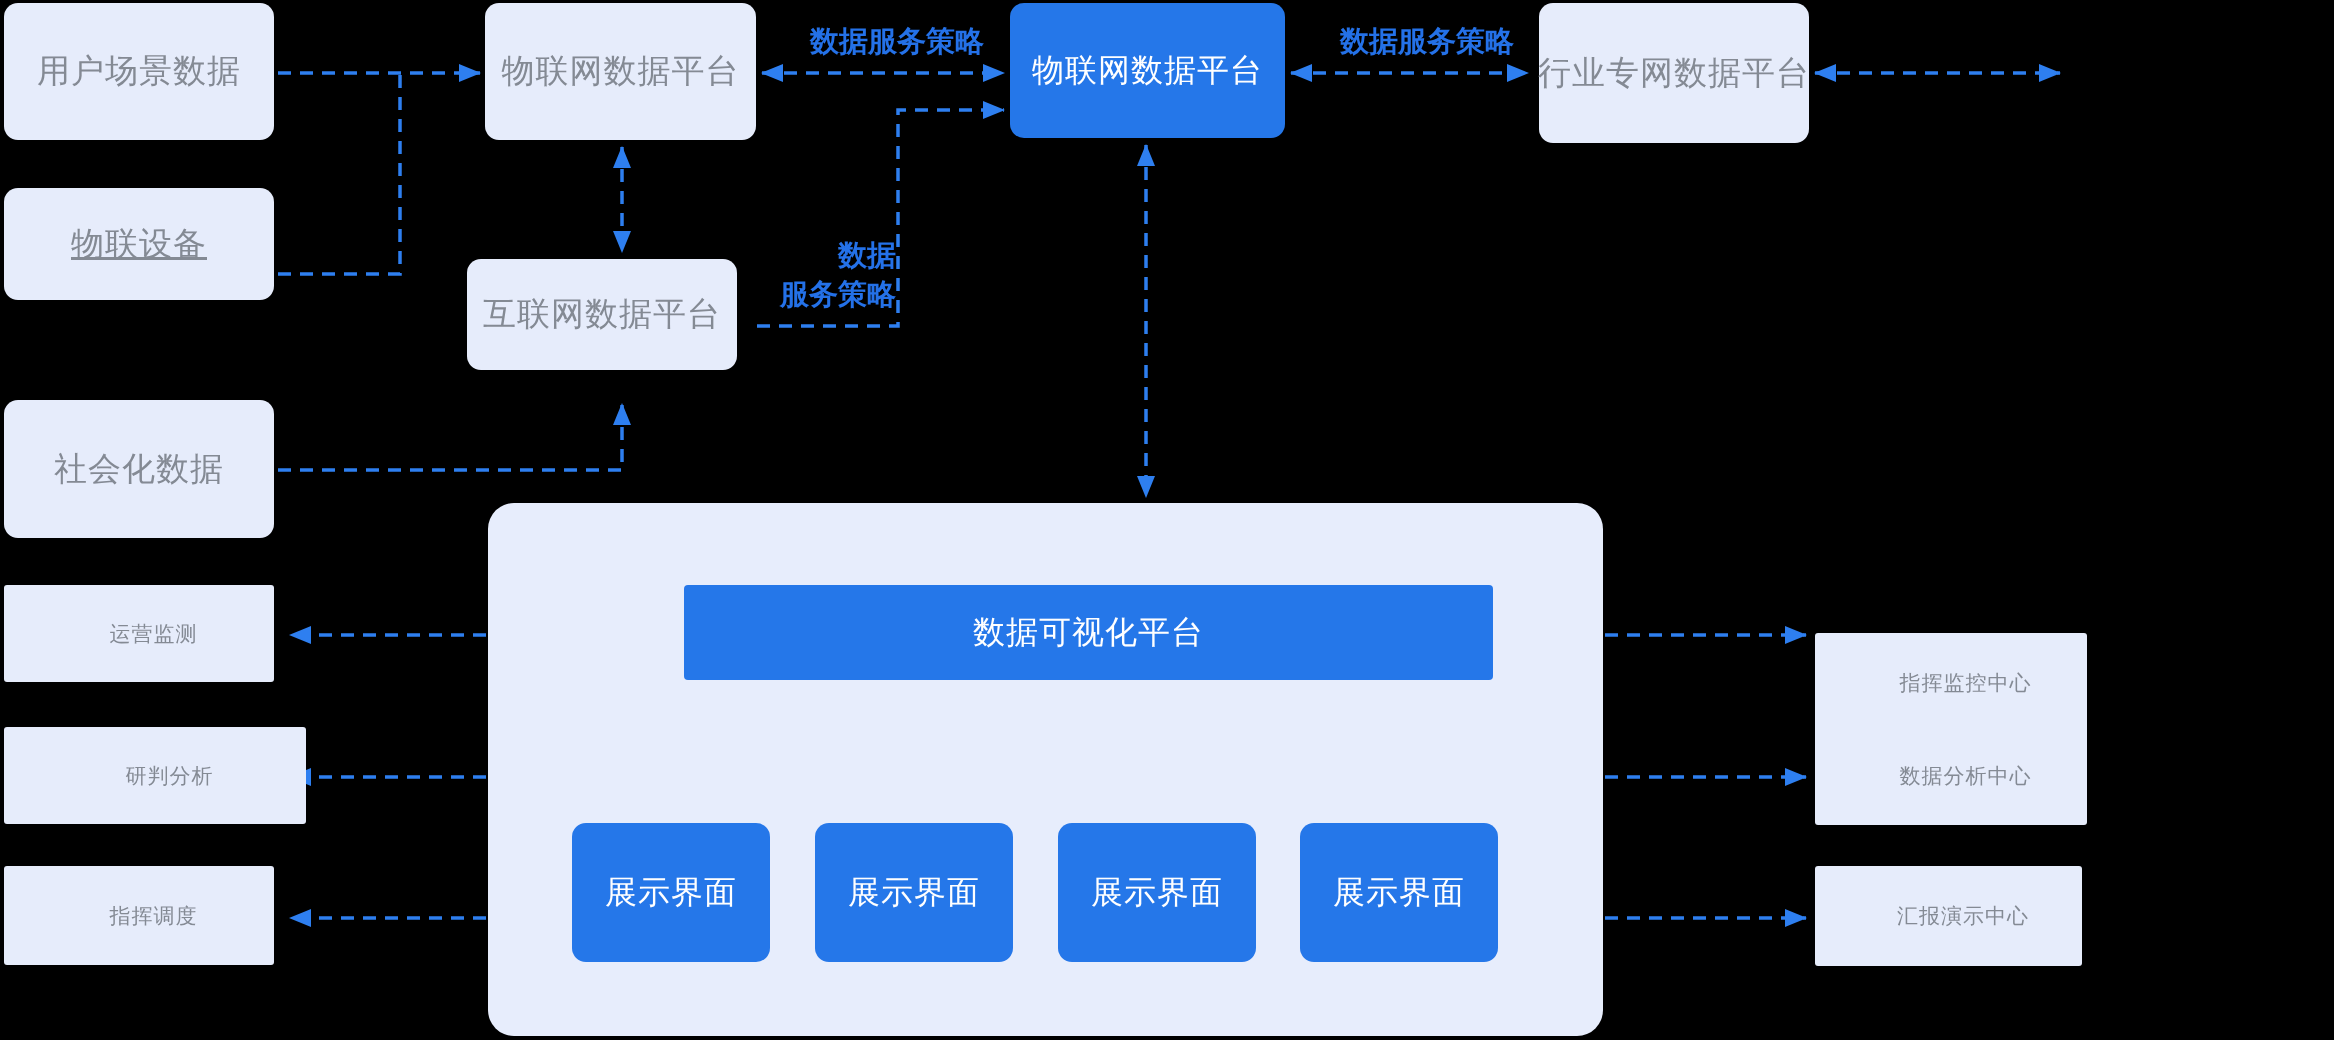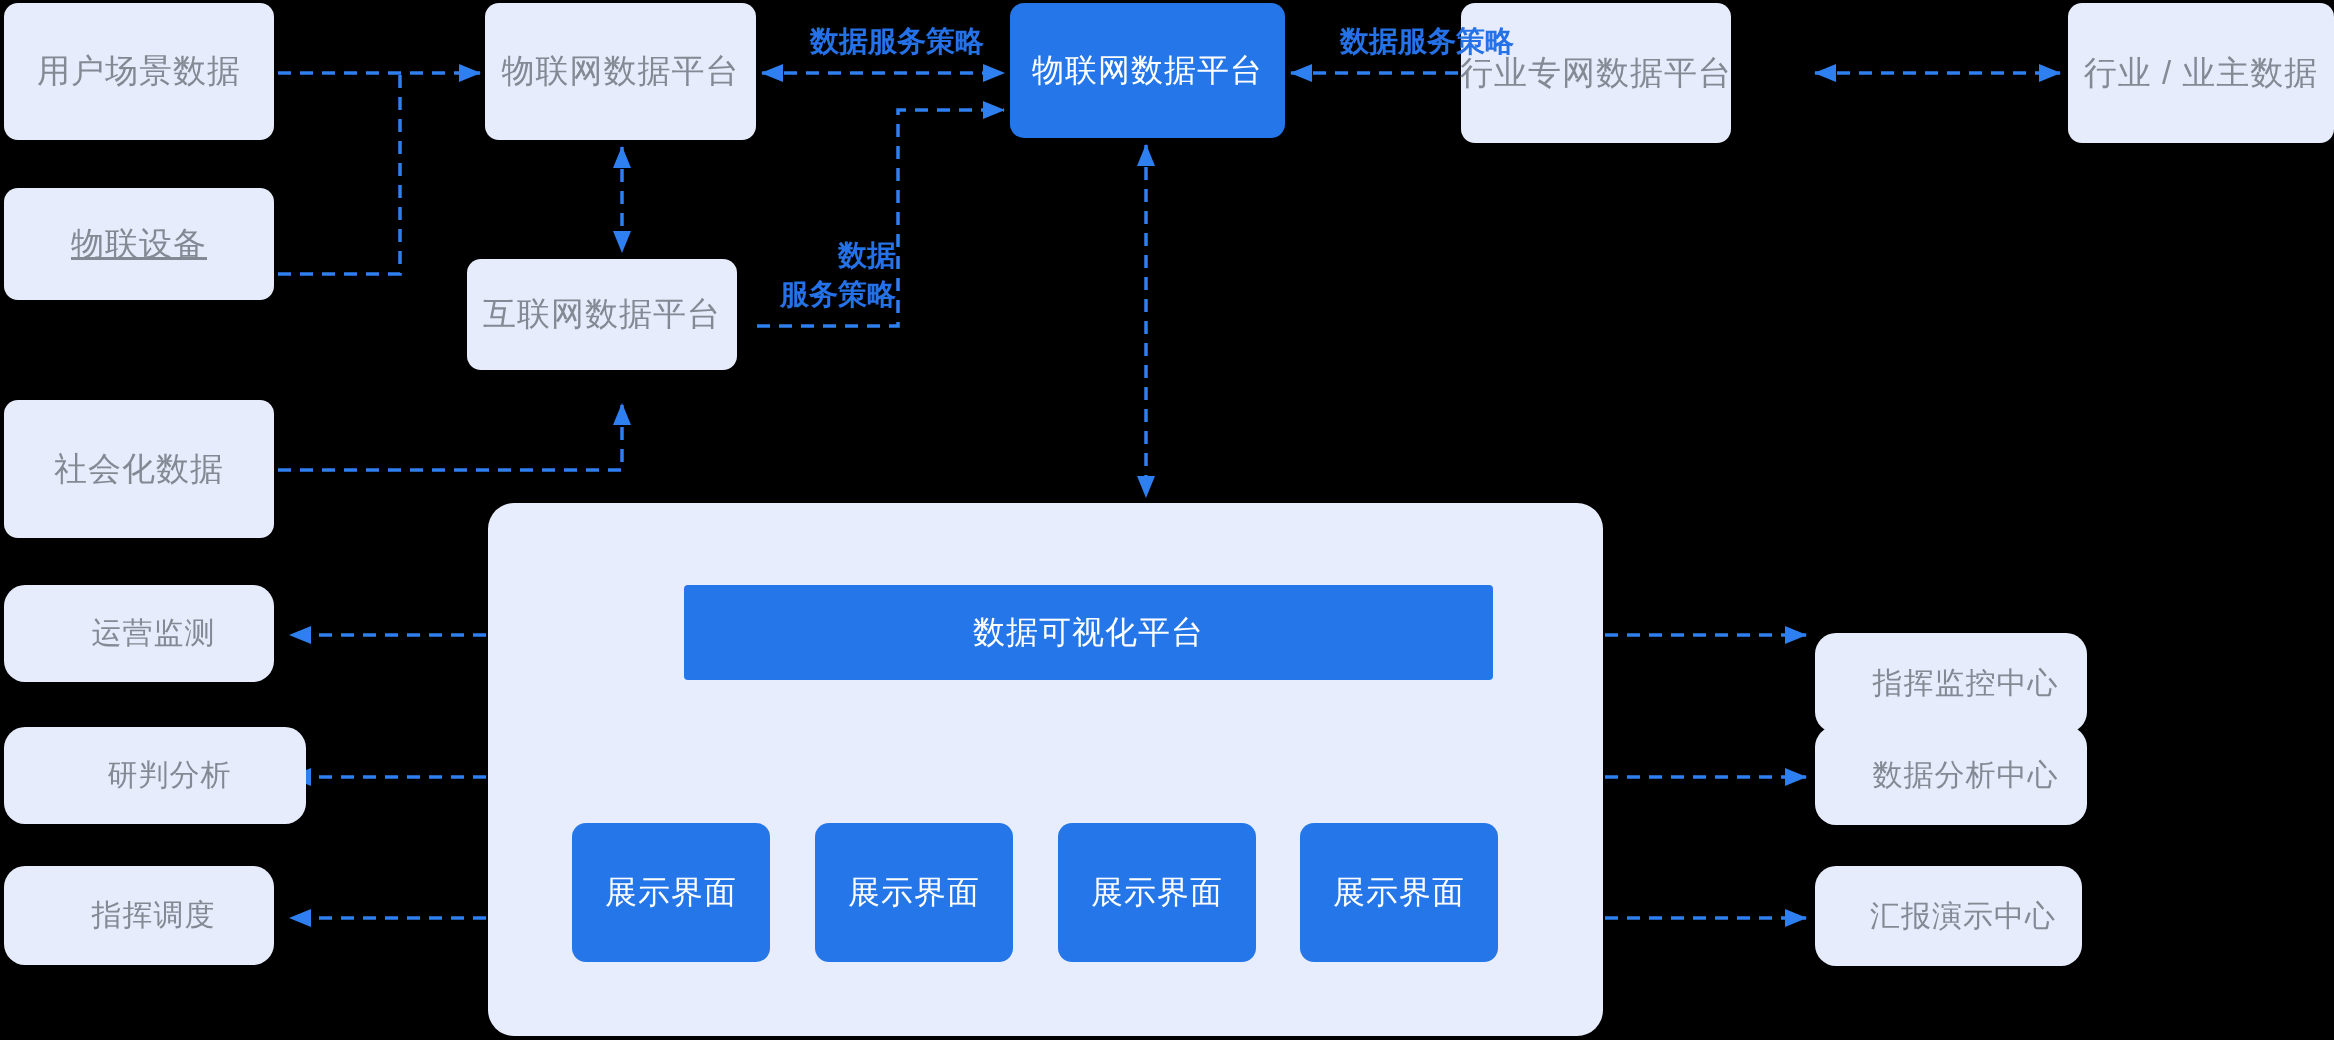--- a/index.html
+++ b/index.html
@@ -14,21 +14,21 @@
     position:absolute;
     display:flex;align-items:center;justify-content:center;
     box-sizing:border-box;
     border-radius:14px;
     background:var(--boxLight);
     color:var(--textGray);
     font-size:33px;
     letter-spacing:1px;
     white-space:nowrap;
   }
-  .box.small{font-size:30px;border-radius:21px;padding-left:29px;}
+  .box.small{font-size:21px;border-radius:3px;padding-left:29px;}
   .box.blue{
     background:var(--boxBlue);
     color:var(--textWhite);
     font-weight:500;
     font-size:32px;
   }
   .container{
     position:absolute;
     left:488px;top:503px;width:1115px;height:533px;
     background:var(--containerBg);
@@ -55,21 +55,21 @@
   
   #n-user-scene{left:4px;top:3px;width:270px;height:137px;}
   #n-iot-device{left:4px;top:188px;width:270px;height:112px;text-decoration:underline;}
   #n-social-data{left:4px;top:400px;width:270px;height:138px;}
   #n-op-monitor{left:4px;top:585px;width:270px;height:97px;}
   #n-analysis{left:4px;top:727px;width:302px;height:97px;}
   #n-dispatch{left:4px;top:866px;width:270px;height:99px;}
   #n-iot-left{left:485px;top:3px;width:271px;height:137px;}
   #n-internet{left:467px;top:259px;width:270px;height:111px;}
   #n-iot-center{left:1010px;top:3px;width:275px;height:135px;}
-  #n-industry{left:1461px;top:3px;width:270px;height:140px;}
+  #n-industry{left:1539px;top:3px;width:270px;height:140px;}
   #n-owner{left:2068px;top:3px;width:266px;height:140px;}
   #n-viz{left:642px;top:585px;width:809px;height:95px;border-radius:4px;margin-left:42px;}
   #n-d1{left:572px;top:823px;width:198px;height:139px;}
   #n-d2{left:815px;top:823px;width:198px;height:139px;}
   #n-d3{left:1058px;top:823px;width:198px;height:139px;}
   #n-d4{left:1300px;top:823px;width:198px;height:139px;}
   #n-command{left:1815px;top:585px;width:272px;height:100px;margin-top:48px;}
   #n-data-center{left:1815px;top:726px;width:272px;height:99px;}
   #n-report{left:1815px;top:866px;width:267px;height:100px;}
 
@@ -129,21 +129,20 @@
   <div class="box small" id="n-op-monitor">运营监测</div>
   <div class="box small" id="n-analysis">研判分析</div>
   <div class="box small" id="n-dispatch">指挥调度</div>
 
   <div class="box" id="n-iot-left">物联网数据平台</div>
   <div class="box" id="n-internet">互联网数据平台</div>
 
   <div class="box blue" id="n-iot-center">物联网数据平台</div>
 
   <div class="box" id="n-industry">行业专网数据平台</div>
-  <div class="box" id="n-owner">行业 / 业主数据</div>
 
   <div class="box blue" id="n-viz">数据可视化平台</div>
   <div class="box blue" id="n-d1">展示界面</div>
   <div class="box blue" id="n-d2">展示界面</div>
   <div class="box blue" id="n-d3">展示界面</div>
   <div class="box blue" id="n-d4">展示界面</div>
 
   <div class="box small" id="n-command">指挥监控中心</div>
   <div class="box small" id="n-data-center">数据分析中心</div>
   <div class="box small" id="n-report">汇报演示中心</div>

